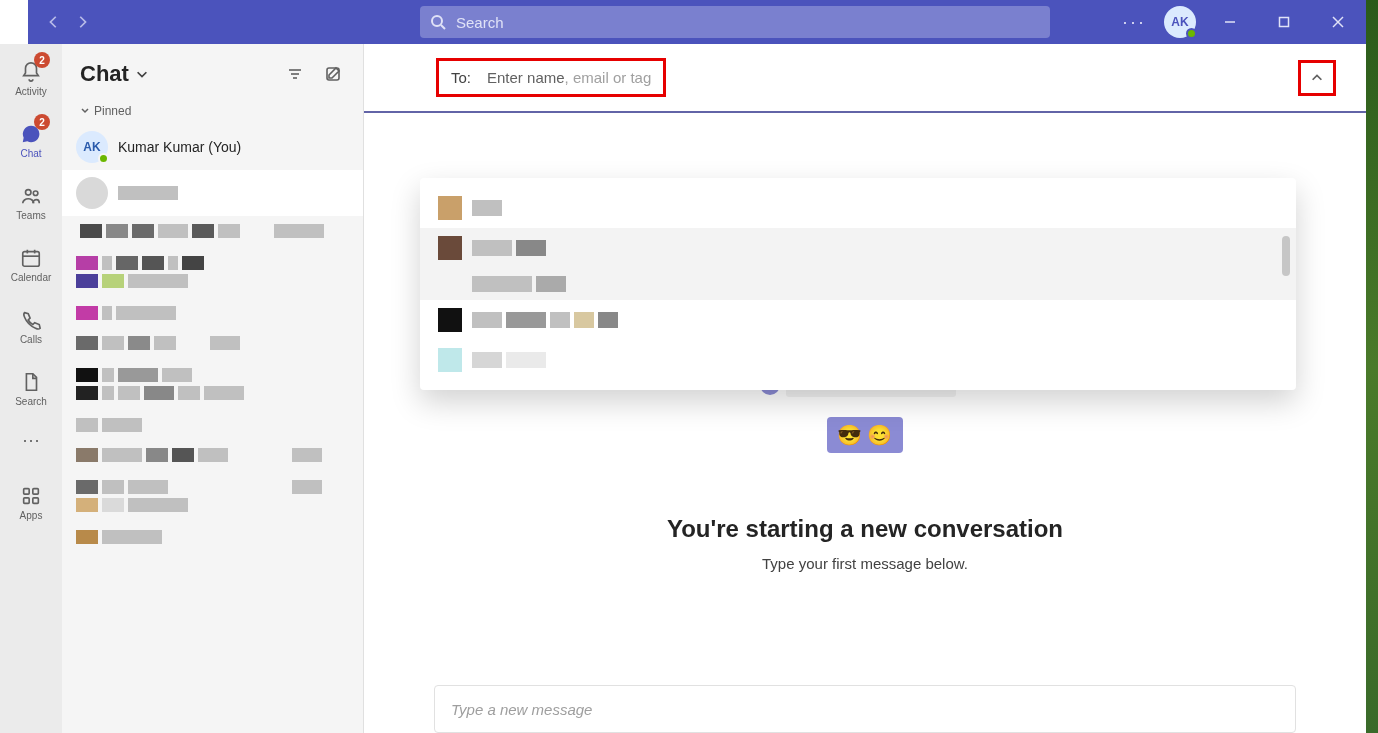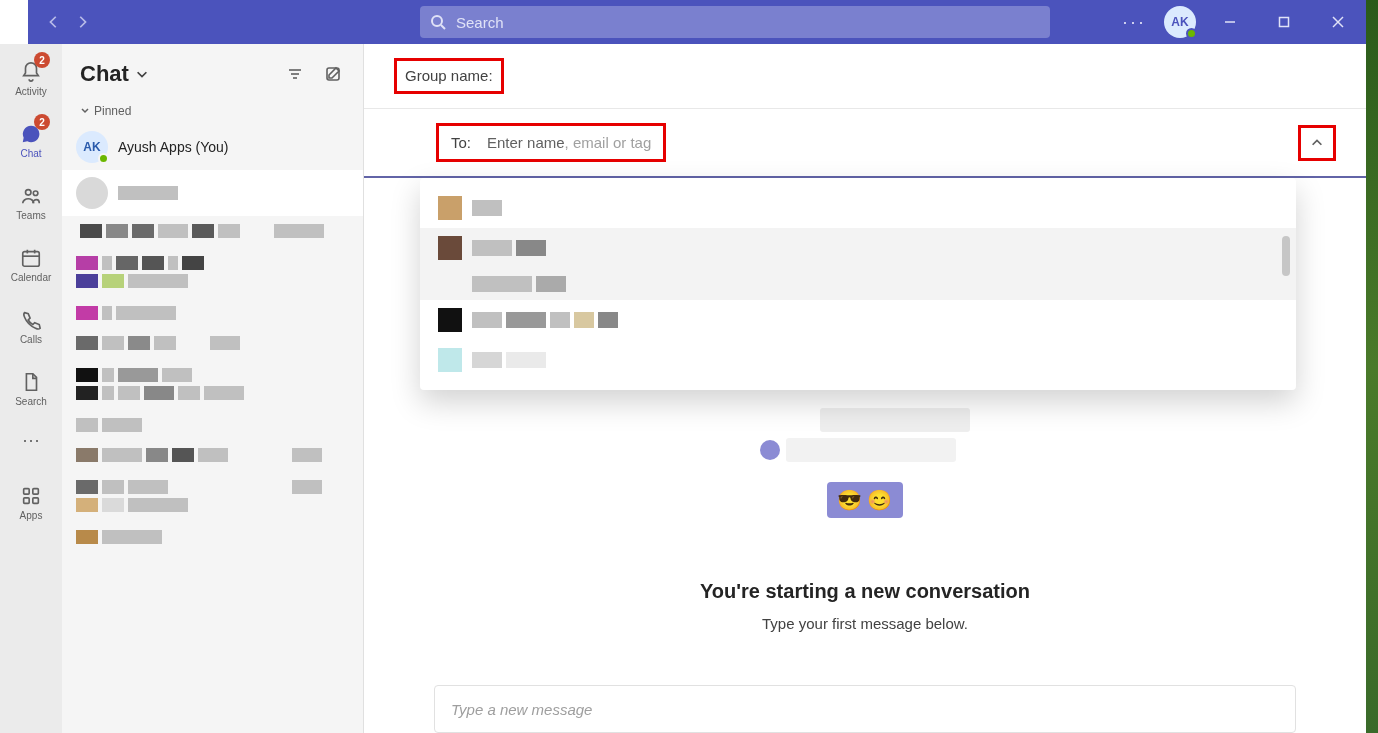--- a/index.html
+++ b/index.html
@@ -60,21 +60,21 @@
   .suggest { position: absolute; top: 134px; left: 56px; width: 876px; background: #fff; box-shadow: 0 12px 30px rgba(0,0,0,0.18); border-radius: 4px; padding: 10px 0; z-index: 5; }
   .sugg-row { padding: 8px 18px; display: flex; align-items: center; gap: 10px; }
   .sugg-row.hl { background: #f3f3f3; }
   .sugg-av { width: 24px; height: 24px; }
   .sugg-scroll { position: absolute; right: 6px; top: 58px; width: 8px; height: 40px; background: #c6c6c6; border-radius: 4px; }
   
   .center-preview { flex: 1; display: flex; flex-direction: column; align-items: center; }
   .msg-skel { margin-top: 230px; width: 210px; }
   .skel-av { width: 20px; height: 20px; border-radius: 50%; background: #8b8bd4; display: inline-block; vertical-align: middle; }
   .emoji-pair { margin-top: 20px; background: #8b8bd4; padding: 6px 10px; border-radius: 4px; font-size: 20px; }
-  .start-title { margin-top: 62px; font-size: 20px; font-weight: 700; color: #242424; }
+  .start-title { margin-top: 62px; font-size: 24px; font-weight: 700; color: #242424; }
   .start-sub { margin-top: 12px; font-size: 15px; color: #424242; }
   .compose-shell { margin-top: auto; width: 100%; display: flex; justify-content: center; padding: 0 70px 0 70px; }
   .compose { width: 100%; max-width: 920px; height: 48px; border: 1px solid #e1e1e1; border-radius: 4px; display: flex; align-items: center; padding: 0 16px; color: #9e9e9e; font-size: 15px; font-style: italic; }
 </style>
 </head>
 <body>
 
 <div class="root">
 
   <div class="titlebar">
@@ -231,21 +231,21 @@
         <svg width="10" height="10" viewBox="0 0 10 10">
             <path d="M2 3l3 3 3-3" stroke="#616161" stroke-width="1.5" fill="none"></path>
           </svg>
         <span>Pinned</span>
       </div>
       <div class="chat-row">
         <div class="chat-av ak">
           <span>AK</span>
           <span class="presence" style="border-color:#f5f5f5;"></span>
         </div>
-        <div class="chat-name">Ayush Apps (You)</div>
+        <div class="chat-name">Kumar Kumar (You)</div>
       </div>
 
 
       <div class="chat-rows">
         <div class="chat-row selected">
           <div class="chat-av"></div>
           <div class="blur-line">
               <div class="blur" style="width:60px;"></div>
             </div>
         </div>
@@ -345,25 +345,20 @@
         <div class="chat-row" style="height:30px;">
           <div class="blur-line">
               <div class="blur" style="width:22px;background:#b88a4a;"></div>
               <div class="blur" style="width:60px;"></div>
             </div>
         </div>
       </div>
     </div>
 
     <div class="main">
-      <div class="group-name-row">
-        <span class="redbox">
-          <span class="group-label">Group name:</span>
-        </span>
-      </div>
       <div class="to-row">
         <span class="redbox to-box" style="padding:8px 12px;margin-left:42px;">
           <span class="to-label">To:</span>
           <span class="to-text">
             <span>Enter name</span><span class="dim">, email or tag</span>
           </span>
         </span>
         <span class="redbox collapse-btn">
           <svg width="14" height="14" viewBox="0 0 16 16">
               <path d="M3 10l5-5 5 5" stroke="#616161" stroke-width="2" fill="none"></path>

